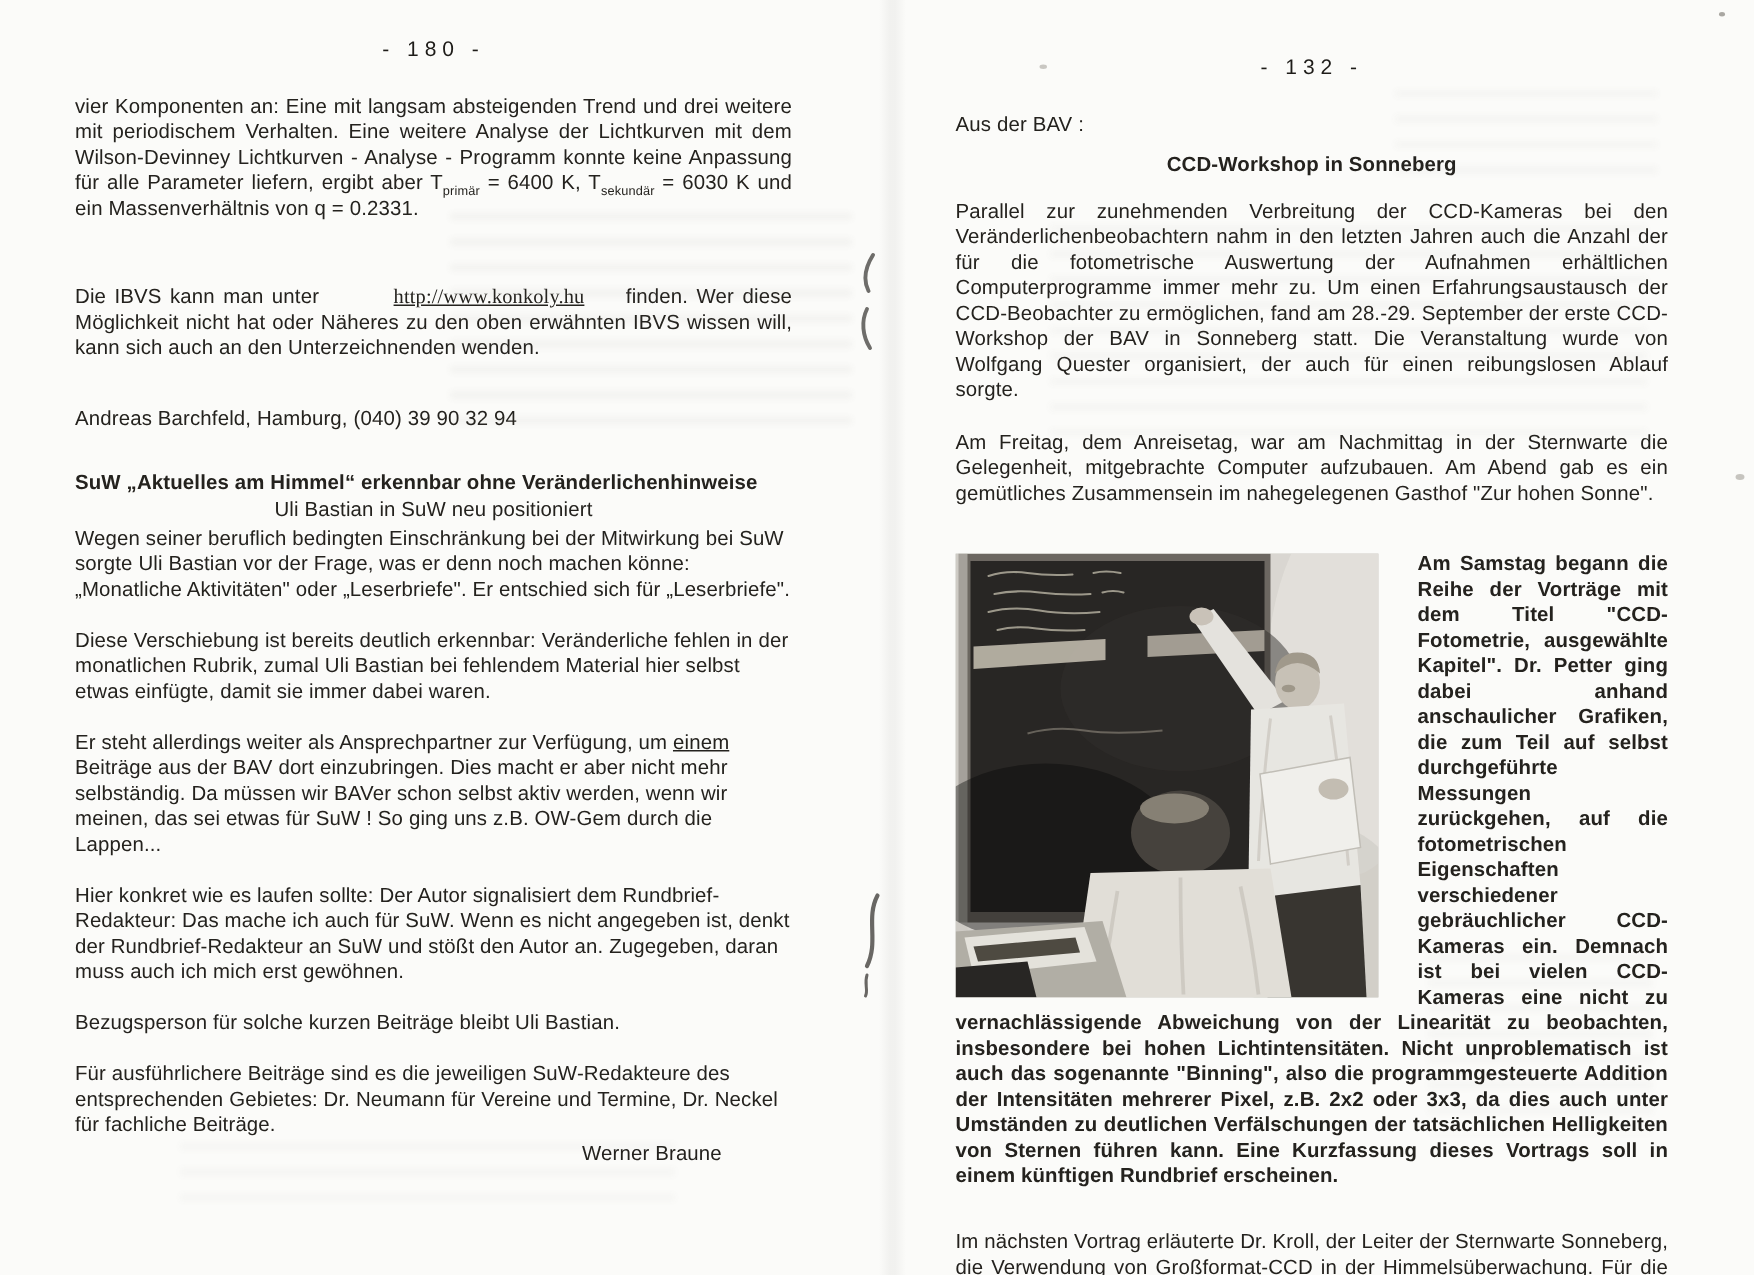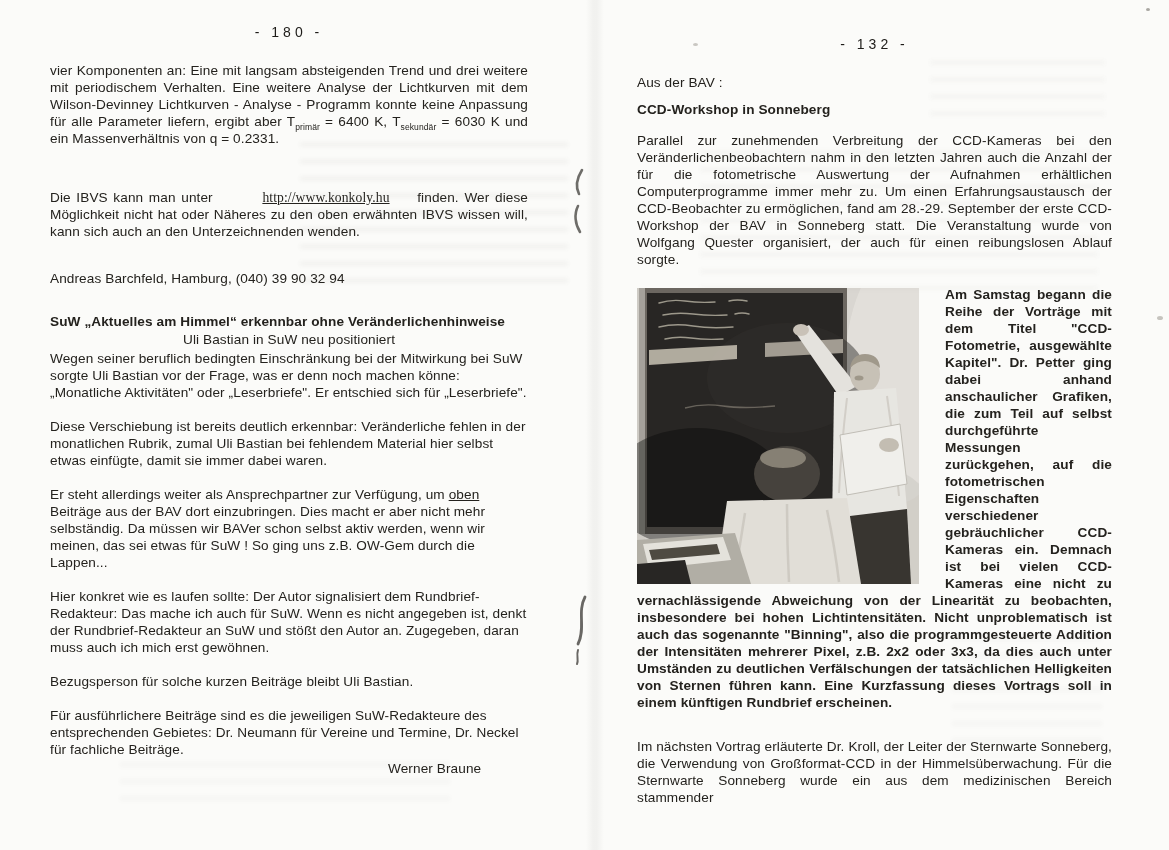--- a/index.html
+++ b/index.html
@@ -14,21 +14,21 @@
   .page-left{left:50px;top:24px;width:478px;}
   .page-right{left:637px;top:36px;width:475px;}
   .pg-header{font-size:14px;letter-spacing:4px;text-align:center;margin-bottom:22px;color:#1e1c19;}
   p{font-size:13.6px;line-height:17px;margin:0 0 17px 0;letter-spacing:0.1px;}
   .justify{text-align:justify;}
   .mb-xl{margin-bottom:42px;}
   .mb-lg{margin-bottom:30px;}
   .mb-md{margin-bottom:26px;}
   .heading{font-weight:bold;margin-bottom:1px;}
   .subheading{text-align:center;margin-bottom:2px;}
-  .center{}
+  .center{text-align:center;}
   .bold{font-weight:bold;}
   sub.small{font-size:8.5px;line-height:0;}
   .url{font-family:"Liberation Serif","DejaVu Serif",serif;text-decoration:underline;margin-right:22px;margin-left:44px;}
   .uline{text-decoration:underline;}
   .signature{margin:2px 0 0 338px;}
   .kicker{margin-bottom:10px;}
   .photo{
     float:left;width:282px;height:296px;margin:2px 26px 4px 0;
     background:#d6d3cf;overflow:hidden;
   }
@@ -65,40 +65,41 @@
   <p class="mb-md">Andreas Barchfeld, Hamburg, (040) 39 90 32 94</p>
 
   <p class="heading">SuW „Aktuelles am Himmel“ erkennbar ohne Veränderlichenhinweise</p>
   <p class="subheading">Uli Bastian in SuW neu positioniert</p>
 
 
   <p>Wegen seiner beruflich bedingten Einschränkung bei der Mitwirkung bei SuW sorgte Uli Bastian vor der Frage, was er denn noch machen könne: „Monatliche Aktivitäten" oder „Leserbriefe". Er entschied sich für „Leserbriefe".</p>
 
   <p>Diese Verschiebung ist bereits deutlich erkennbar: Veränderliche fehlen in der monatlichen Rubrik, zumal Uli Bastian bei fehlendem Material hier selbst etwas einfügte, damit sie immer dabei waren.</p>
 
-  <p><span>Er steht allerdings weiter als Ansprechpartner zur Verfügung, um </span><span class="uline">oben</span><span> Beiträge aus der BAV dort einzubringen. Dies macht er aber nicht mehr selbständig. Da müssen wir BAVer schon selbst aktiv werden, wenn wir meinen, das sei etwas für SuW !  So ging uns z.B. OW-Gem durch die Lappen...</span></p>
+  <p><span>Er steht allerdings weiter als Ansprechpartner zur Verfügung, um </span><span class="uline">einem</span><span> Beiträge aus der BAV dort einzubringen. Dies macht er aber nicht mehr selbständig. Da müssen wir BAVer schon selbst aktiv werden, wenn wir meinen, das sei etwas für SuW !  So ging uns z.B. OW-Gem durch die Lappen...</span></p>
 
   <p>Hier konkret wie es laufen sollte: Der Autor signalisiert dem Rundbrief-Redakteur: Das mache ich auch für SuW. Wenn es nicht angegeben ist, denkt der Rundbrief-Redakteur an SuW und stößt den Autor an. Zugegeben, daran muss auch ich mich erst gewöhnen.</p>
 
   <p>Bezugsperson für solche kurzen Beiträge bleibt Uli Bastian.</p>
 
   <p style="margin-bottom:0">Für ausführlichere Beiträge sind es die jeweiligen SuW-Redakteure des entsprechenden Gebietes: Dr. Neumann für Vereine und Termine, Dr. Neckel für fachliche Beiträge.</p>
 
   <p class="signature">Werner Braune</p>
 </div>
 
 <div class="page page-right">
   <div class="pg-header">- 132 -</div>
 
   <p class="kicker">Aus der BAV :</p>
 
   <p class="center bold" style="margin-bottom:14px">CCD-Workshop in Sonneberg</p>
 
   <p class="justify" style="margin-bottom:18px">Parallel zur zunehmenden Verbreitung der CCD-Kameras bei den Veränderlichenbeobachtern nahm in den letzten Jahren auch die Anzahl der für die fotometrische Auswertung der Aufnahmen erhältlichen Computerprogramme immer mehr zu. Um einen Erfahrungsaustausch der CCD-Beobachter zu ermöglichen, fand am 28.-29. September der erste CCD-Workshop der BAV in Sonneberg statt. Die Veranstaltung wurde von Wolfgang Quester organisiert, der auch für einen reibungslosen Ablauf sorgte.</p>
 
+  <p class="justify mb-lg">Am Freitag, dem Anreisetag, war am Nachmittag in der Sternwarte die Gelegenheit, mitgebrachte Computer aufzubauen. Am Abend gab es ein gemütliches Zusammensein im nahegelegenen Gasthof "Zur hohen Sonne".</p>
 
   <div class="wrapblock">
     <figure class="photo" style="margin-left:0">
       <svg width="282" height="296" viewBox="0 0 282 296" xmlns="http://www.w3.org/2000/svg">
 
         <rect width="282" height="296" fill="#d7d4d0"></rect>
         <rect x="198" width="84" height="296" fill="#dedbd6"></rect>
         <ellipse cx="262" cy="90" rx="55" ry="125" fill="#e9e7e3" opacity="0.75"></ellipse>
         <ellipse cx="244" cy="250" rx="60" ry="70" fill="#cfccc6" opacity="0.55"></ellipse>
 

